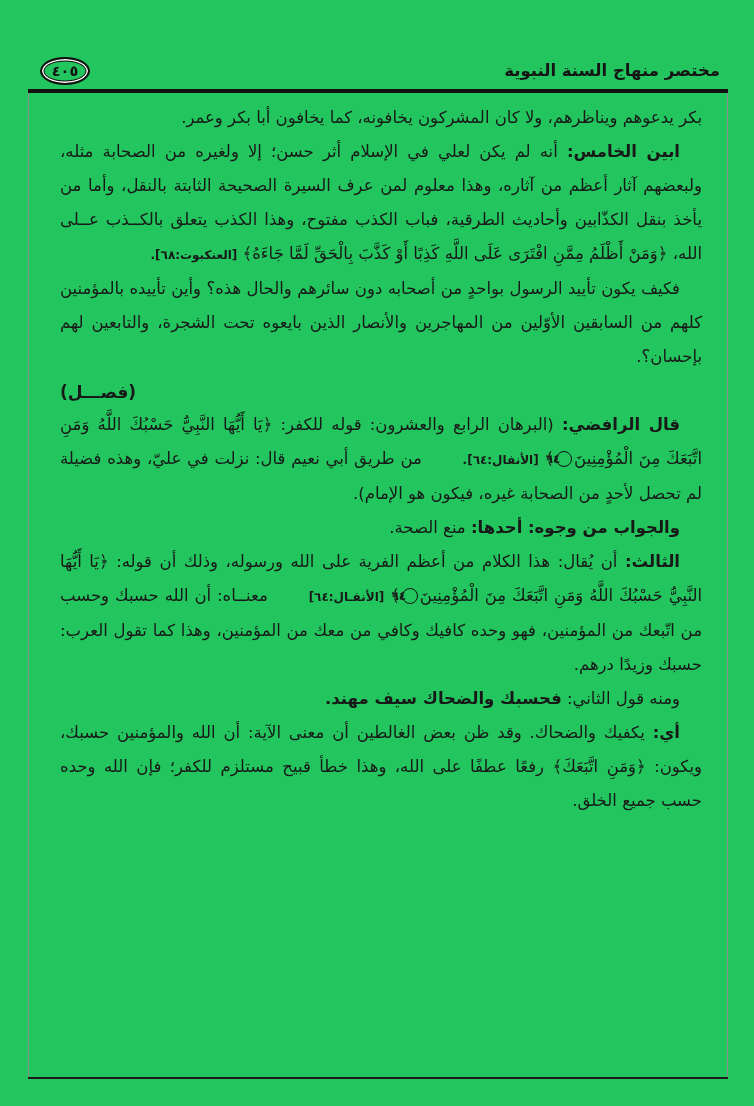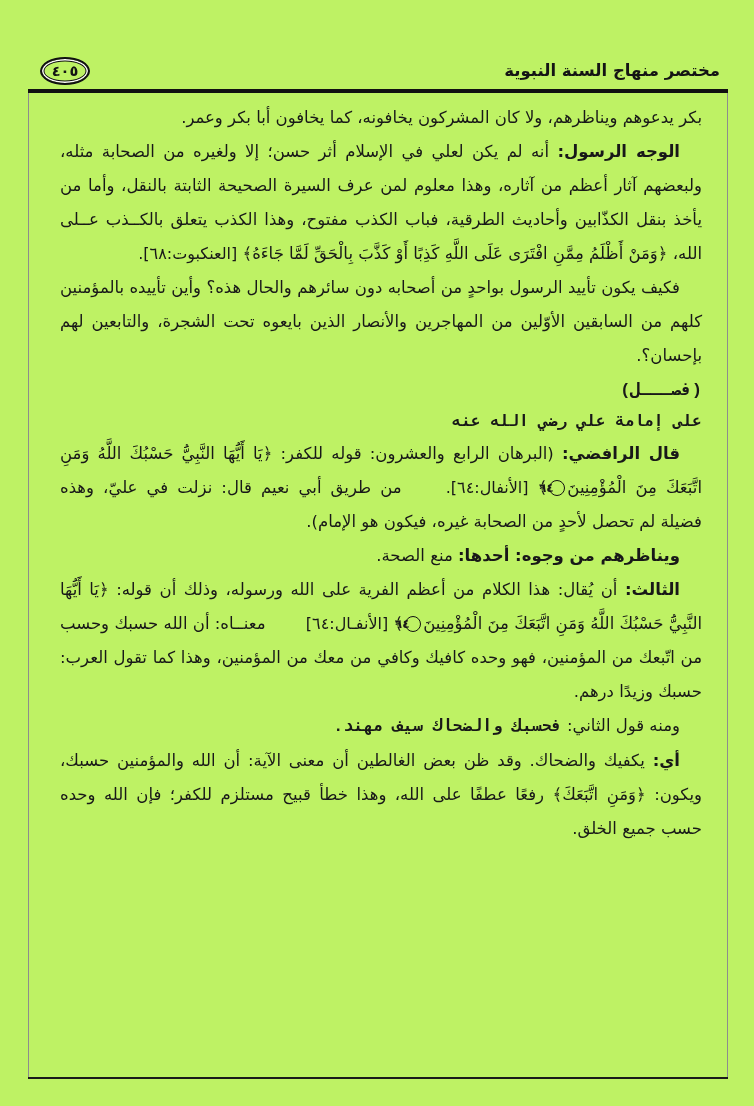--- a/index.html
+++ b/index.html
@@ -4,21 +4,21 @@
 <style>
   *{box-sizing:border-box;}
   html,body{margin:0;padding:0;}
   body{
     width:754px;height:1106px;
     background:#efeeea;
     font-family:"DejaVu Sans",sans-serif;
   }
   .page{
     position:relative;width:754px;height:1106px;
-    background:#bef264;color:#141414;overflow:hidden;
+    background:#22c55e;color:#141414;overflow:hidden;
   }
   
   .side-frame{
     position:absolute;top:92px;bottom:27px;left:28px;right:26px;
     border-left:1px solid #8d8d8d;border-right:1px solid #8d8d8d;
     pointer-events:none;
   }
   .bottom-rule{
     position:absolute;left:28px;right:26px;bottom:27px;
     border-top:2px solid #1a1a1a;
@@ -43,24 +43,24 @@
   }
   
   .content{
     position:absolute;top:101px;left:60px;right:52px;
     direction:rtl;text-align:justify;
     font-size:16.5px;line-height:34px;color:#181818;
   }
   .para{margin:0;text-indent:22px;}
   .para.flush{text-indent:0;}
   .lead{font-weight:bold;}
-  .boldtail{font-weight:bold;font-family:Liberation Mono, monospace;}
+  .boldtail{font-weight:bold;}
   .quran{font-weight:normal;}
-  .ref{font-size:16px;font-weight:normal;margin-left:35px;}
-  .section{text-align:right;font-weight:bold;margin:2px 0 0 0;font-family:Liberation Mono, monospace;}
+  .ref{font-size:12px;font-weight:bold;margin-left:35px;}
+  .section{text-align:left;font-weight:bold;margin:2px 0 0 0;}
   .section .fasl{font-size:17px;line-height:32px;}
   .section .line{font-size:16px;line-height:30px;}
   .ayah-mark{
     display:inline-flex;align-items:center;justify-content:center;
     width:16px;height:16px;border:1.2px solid #111;border-radius:50%;
     font-size:12px;font-weight:bold;line-height:1;vertical-align:1px;
     margin:0 2px;
   }
 </style>
 </head>
@@ -77,43 +77,42 @@
     </div>
     <div class="book-title">مختصر منهاج السنة النبوية</div>
   </header>
   <div class="double-rule"></div>
 
   <main class="content">
 
     <p class="para flush"><span>بكر يدعوهم ويناظرهم، ولا كان المشركون يخافونه، كما يخافون أبا بكر وعمر.</span></p>
 
     <p class="para">
-      <span class="lead">الوجه الرسول:</span>
+      <span class="lead">ابين الخامس:</span>
       <span>أنه لم يكن لعلي في الإسلام أثر حسن؛ إلا ولغيره من الصحابة مثله، ولبعضهم آثار أعظم من آثاره، وهذا معلوم لمن عرف السيرة الصحيحة الثابتة بالنقل، وأما من يأخذ بنقل الكذّابين وأحاديث الطرقية، فباب الكذب مفتوح، وهذا الكذب يتعلق بالكــذب عــلى الله،</span>
       <span class="quran">﴿وَمَنْ أَظْلَمُ مِمَّنِ افْتَرَى عَلَى اللَّهِ كَذِبًا أَوْ كَذَّبَ بِالْحَقِّ لَمَّا جَاءَهُ﴾</span>
       <span class="ref">[العنكبوت:٦٨].</span>
     </p>
 
     <p class="para"><span>فكيف يكون تأييد الرسول بواحدٍ من أصحابه دون سائرهم والحال هذه؟ وأين تأييده بالمؤمنين كلهم من السابقين الأوّلين من المهاجرين والأنصار الذين بايعوه تحت الشجرة، والتابعين لهم بإحسان؟.</span></p>
 
     <div class="section">
       <div class="fasl">(فصـــل)</div>
-      <div class="line">على إمامة علي رضي الله عنه</div>
     </div>
 
     <p class="para">
       <span class="lead">قال الرافضي:</span>
       <span>(البرهان الرابع والعشرون: قوله للكفر:</span>
       <span class="quran">﴿يَا أَيُّهَا النَّبِيُّ حَسْبُكَ اللَّهُ وَمَنِ اتَّبَعَكَ مِنَ الْمُؤْمِنِينَ</span><span class="ayah-mark">٦٤</span><span class="quran">﴾</span>
       <span class="ref">[الأنفال:٦٤].</span>
       <span>من طريق أبي نعيم قال: نزلت في عليّ، وهذه فضيلة لم تحصل لأحدٍ من الصحابة غيره، فيكون هو الإمام).</span>
     </p>
 
     <p class="para">
-      <span class="lead">ويناظرهم من وجوه: أحدها:</span>
+      <span class="lead">والجواب من وجوه: أحدها:</span>
       <span>منع الصحة.</span>
     </p>
 
 
     <p class="para">
       <span class="lead">الثالث:</span>
       <span>أن يُقال: هذا الكلام من أعظم الفرية على الله ورسوله، وذلك أن قوله:</span>
       <span class="quran">﴿يَا أَيُّهَا النَّبِيُّ حَسْبُكَ اللَّهُ وَمَنِ اتَّبَعَكَ مِنَ الْمُؤْمِنِينَ</span><span class="ayah-mark">٦٤</span><span class="quran">﴾</span>
       <span class="ref">[الأنفـال:٦٤]</span>
       <span>معنــاه: أن الله حسبك وحسب من اتّبعك من المؤمنين، فهو وحده كافيك وكافي من معك من المؤمنين، وهذا كما تقول العرب: حسبك وزيدًا درهم.</span>

